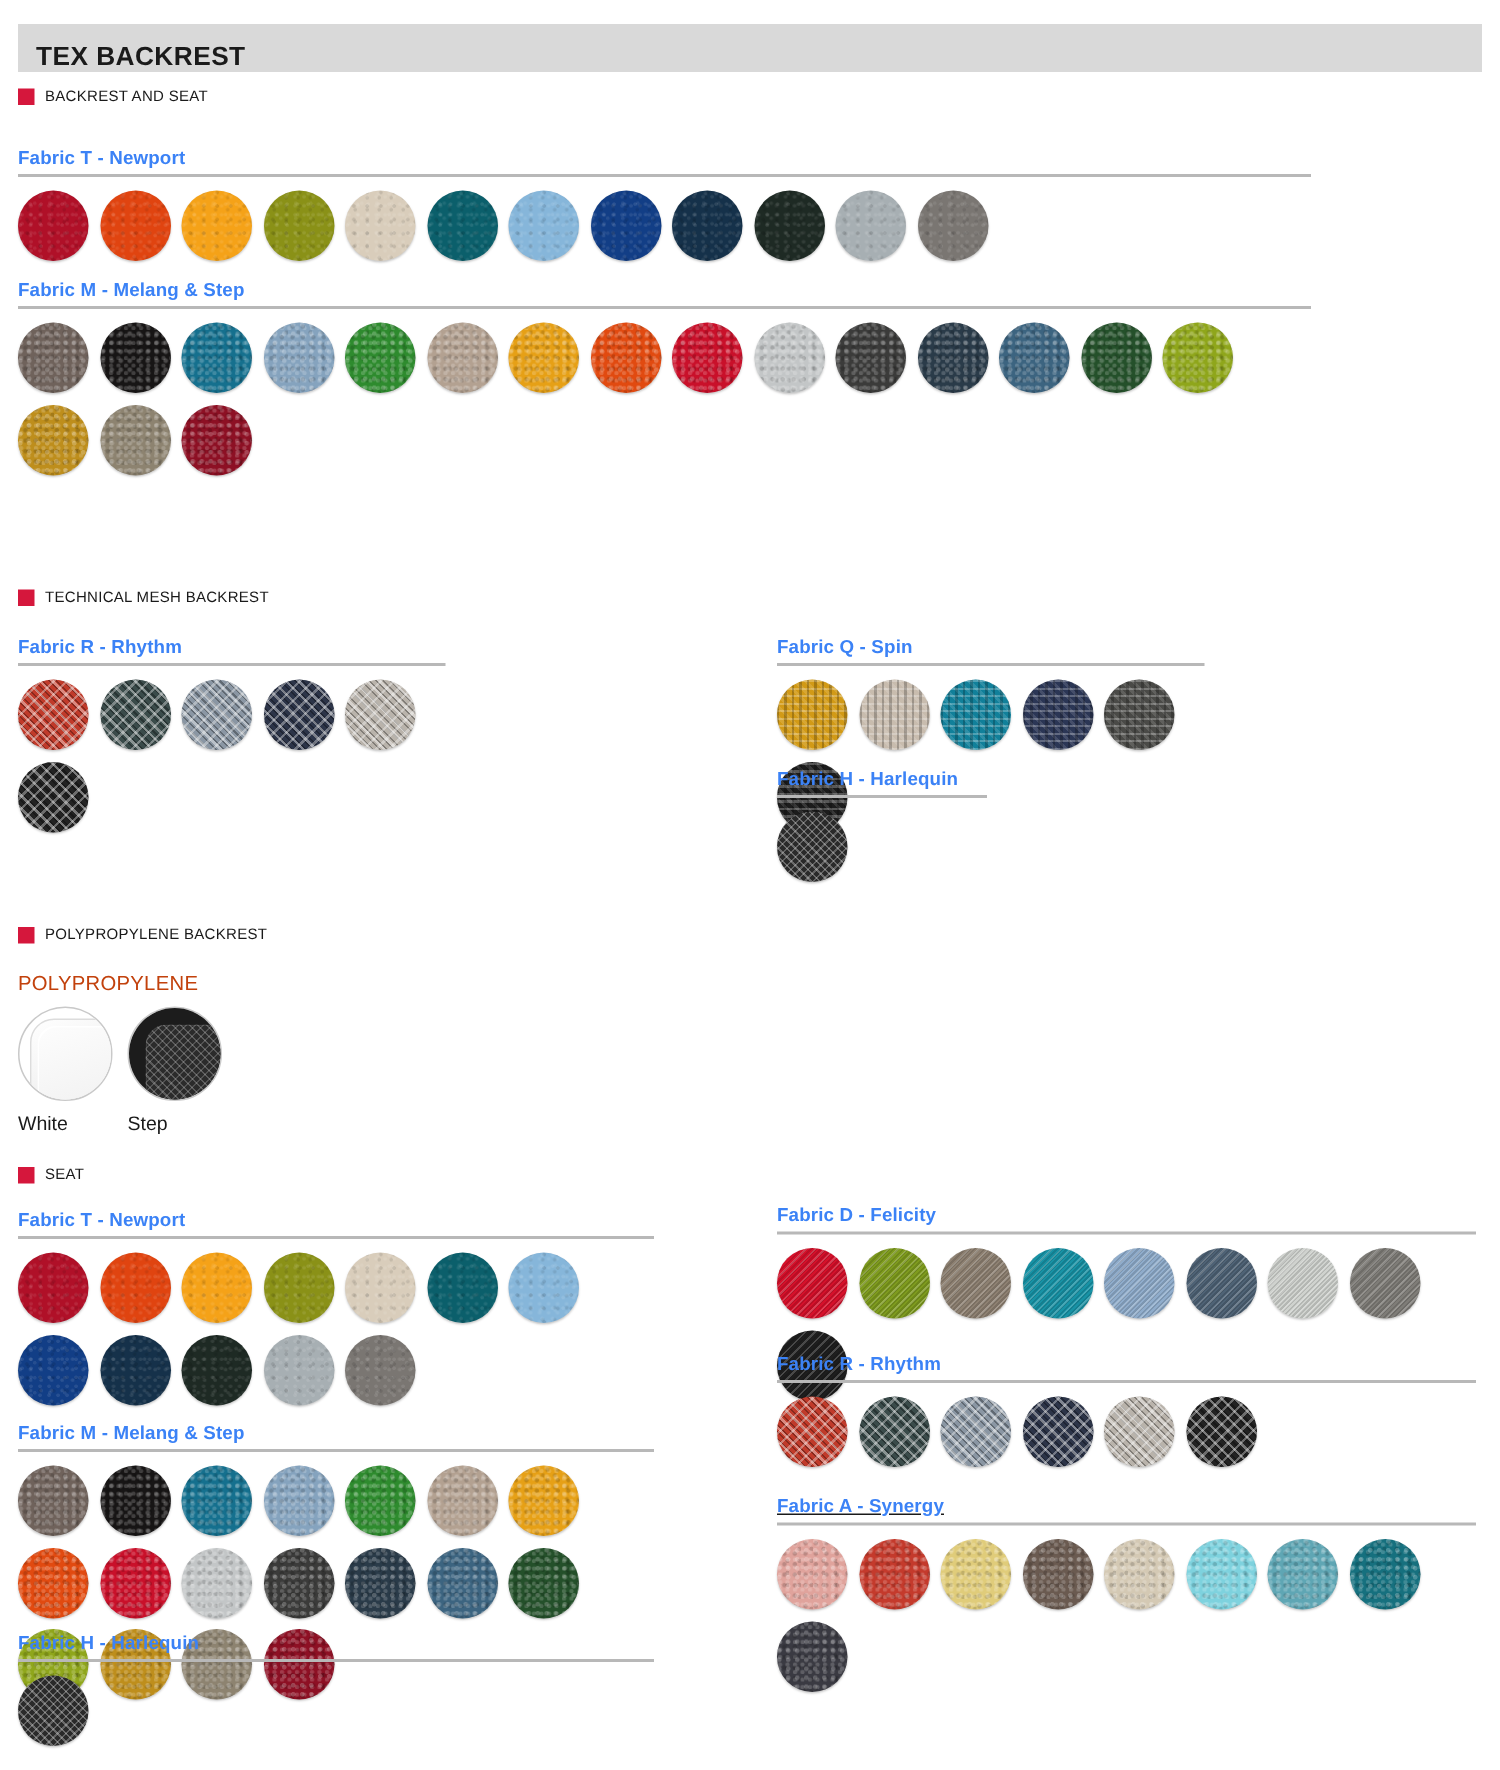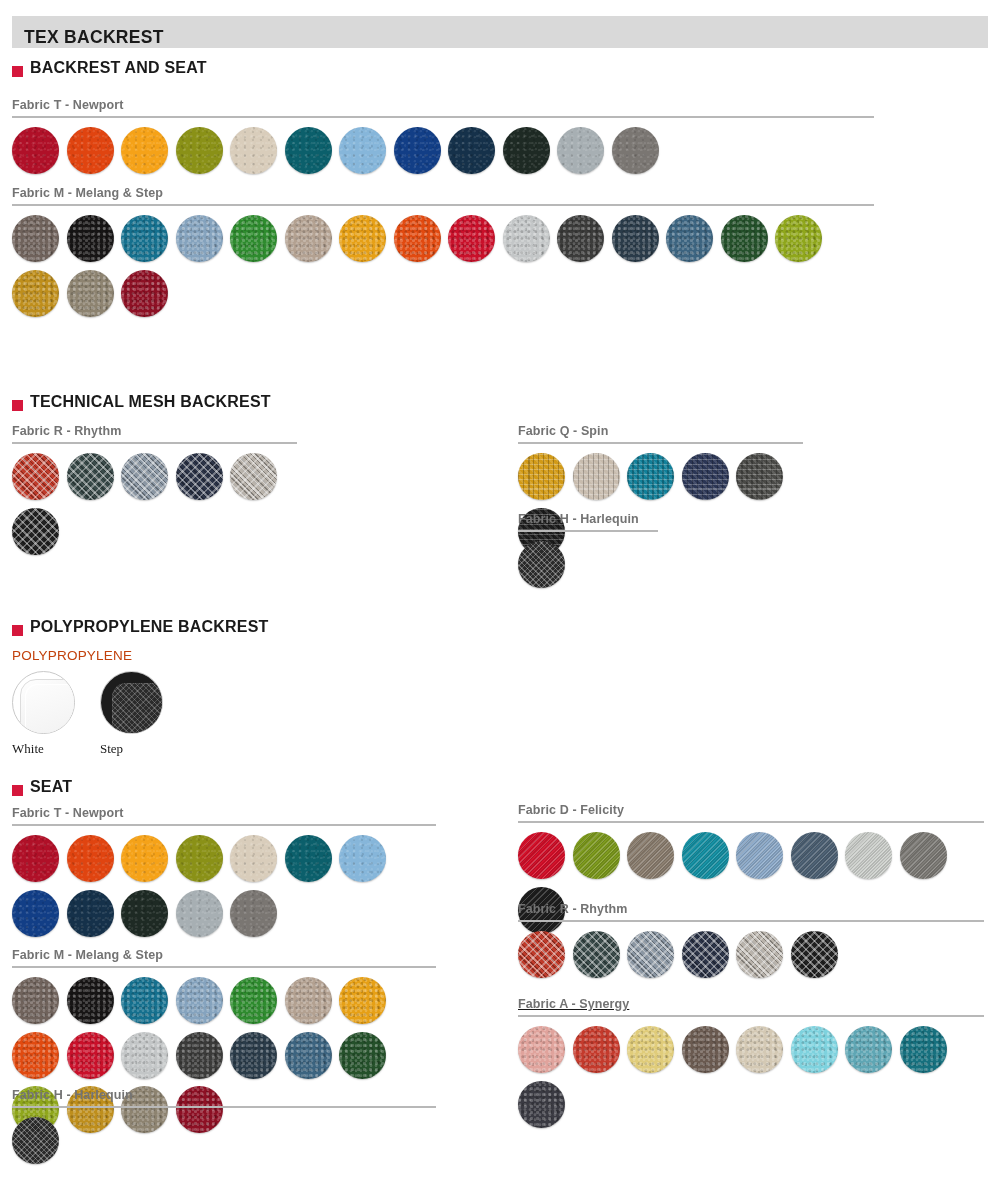--- a/index.html
+++ b/index.html
@@ -38,30 +38,30 @@
     align-items: center;
     gap: 7px;
   }
   .red-sq {
     width: 11px; height: 11px;
     background: #d5173c;
     display: inline-block;
     flex: 0 0 auto;
   }
   .subsection .sub-label {
-    font-size: 16px;
-    font-weight: bold;
+    font-size: 10px;
+    font-weight: normal;
     letter-spacing: 0.2px;
   }
 
   
   .fabric-label {
     font-size: 12.5px;
     font-weight: bold;
-    color: #737373;
+    color: #3b82f6;
     margin-bottom: 4px;
     letter-spacing: 0.1px;
   }
   .rule {
     height: 2px;
     background: #b8b8b8;
     width: 100%;
   }
   .swatch-row {
     display: flex;
@@ -137,21 +137,21 @@
   
   .tex-twill::after {
     content:"";
     position:absolute; inset:0;
     background-image:
       repeating-linear-gradient(135deg, rgba(255,255,255,.20) 0 1.2px, transparent 1.2px 4.5px),
       repeating-linear-gradient(135deg, rgba(0,0,0,.13) 2.2px 3.4px, transparent 3.4px 4.5px);
   }
 
   
-  .poly-row { display:flex; gap: 25px; margin-top: 8px; font-family: Liberation Serif, serif; }
+  .poly-row { display:flex; gap: 10px; margin-top: 8px; }
   .poly-item { width: 63px; }
   .poly-disc {
     width: 63px; height: 63px;
     border-radius: 50%;
     overflow: hidden;
     position: relative;
     border: 1px solid #c9c9c9;
     background: #ffffff;
   }
   .poly-disc.white-shell::before {

